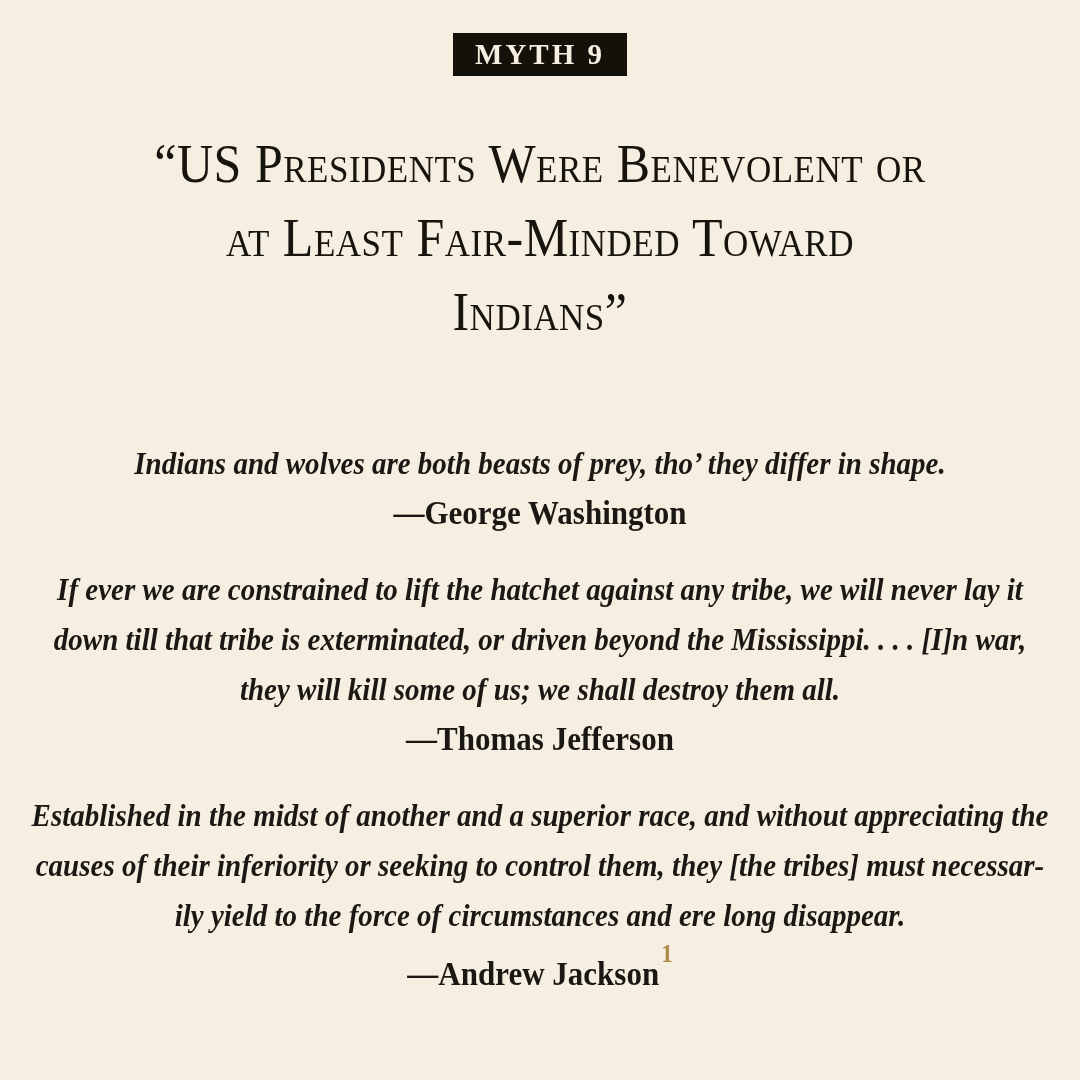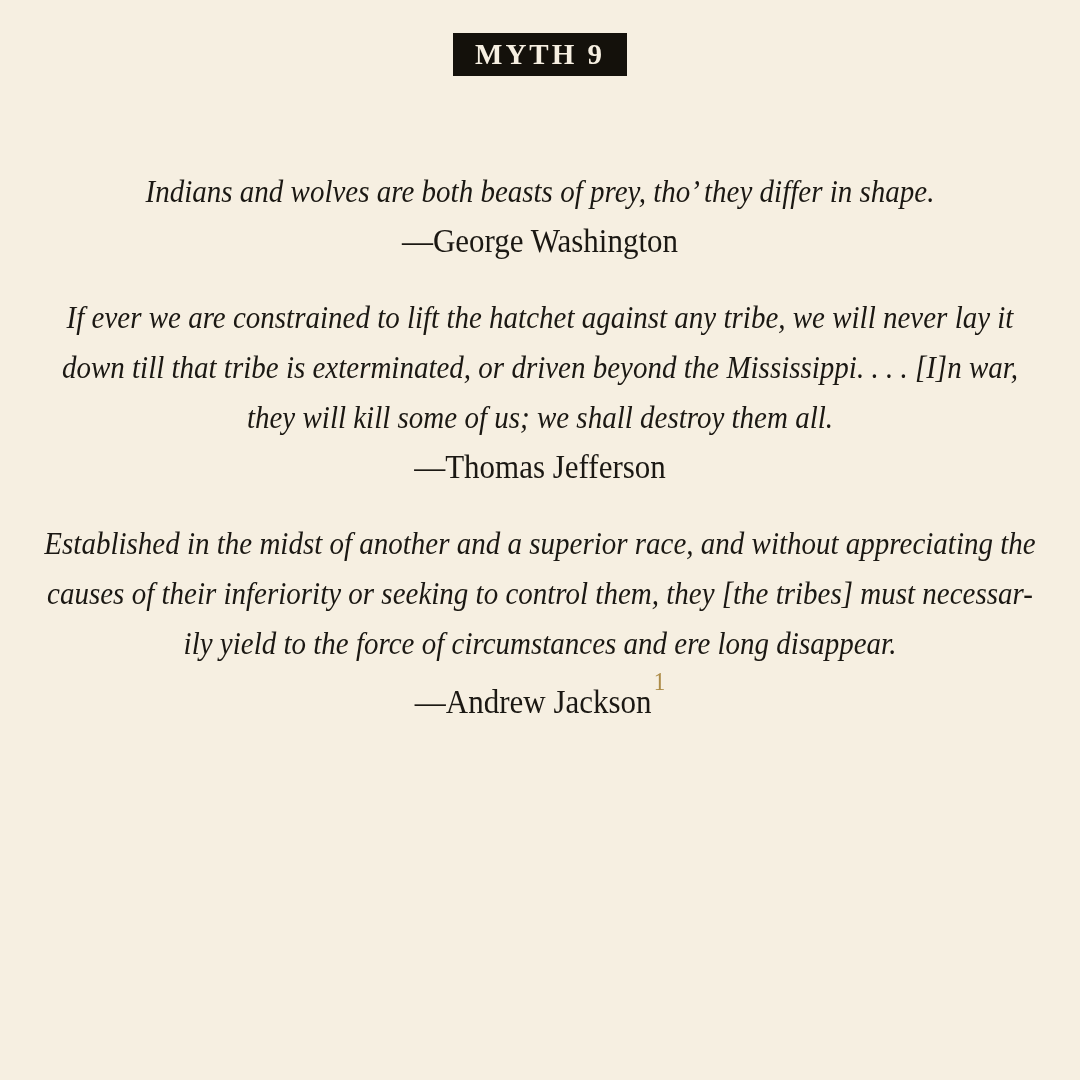--- a/index.html
+++ b/index.html
@@ -63,20 +63,21 @@
     transform: scaleY(1.10);
     letter-spacing: 0.5px;
   }
 
   
   .quotes {
     margin-top: 90px;
   }
   .quote-block {
     margin-bottom: 26px;
+    font-weight: bold;
   }
   .quote-line {
     font-style: italic;
     font-size: 29px;
     line-height: 50px;
     white-space: nowrap;
     transform: scaleY(1.12);
     color: var(--ink);
   }
   .attribution {
@@ -102,20 +103,25 @@
 <div class="page">
 
   
   <div class="badge-wrap">
     <div class="badge-rule top"></div>
     <div class="badge-box">MYTH 9</div>
     <div class="badge-rule bottom"></div>
   </div>
 
   
+  <div class="chapter-title">
+    <div class="title-line">“US Presidents Were Benevolent or</div>
+    <div class="title-line">at Least Fair-Minded Toward</div>
+    <div class="title-line">Indians”</div>
+  </div>
 
   
   <div class="quotes">
 
     <div class="quote-block">
       <div class="quote-line">Indians and wolves are both beasts of prey, tho’ they differ in shape.</div>
       <div class="attribution"><span>—George Washington</span></div>
     </div>
 
     <div class="quote-block">

